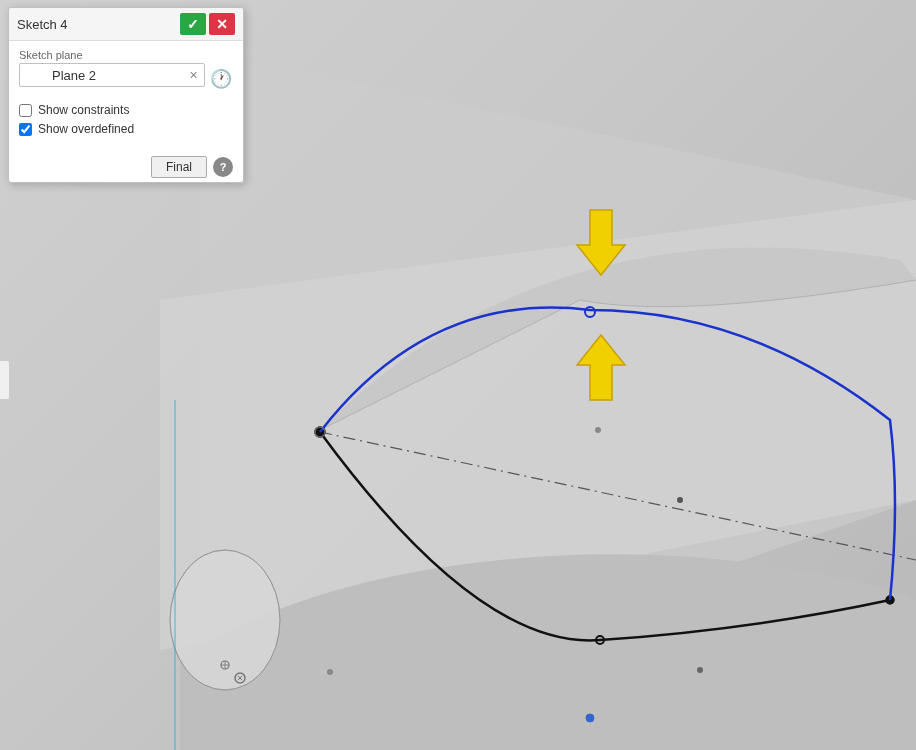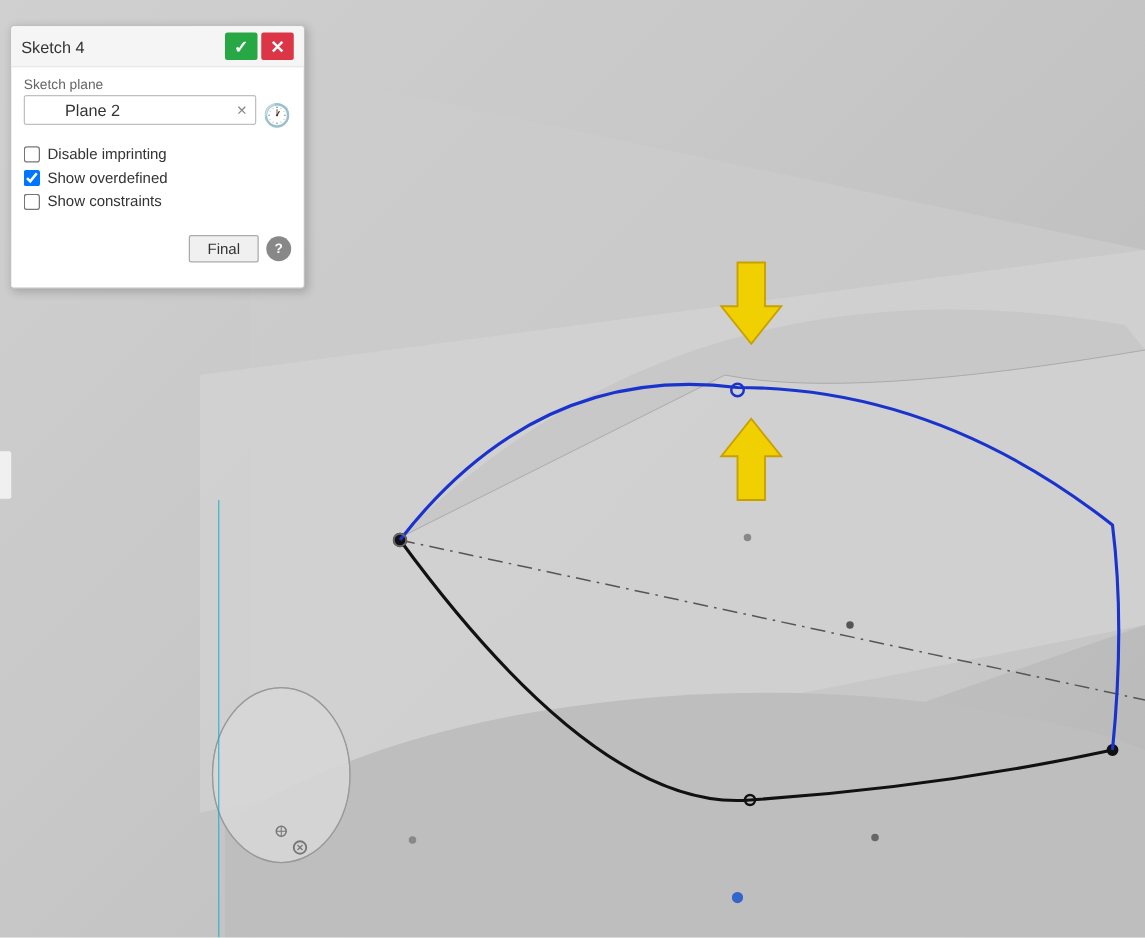--- a/index.html
+++ b/index.html
@@ -25,21 +25,21 @@
     .canvas-svg {
       position: absolute;
       inset: 0;
       width: 916px;
       height: 750px;
     }
 
     
     .panel {
       position: absolute;
-      top: 20px;
+      top: 7px;
       left: 8px;
       width: 236px;
       background: #ffffff;
       border: 1px solid #c0c0c0;
       border-radius: 3px;
       box-shadow: 2px 2px 8px rgba(0,0,0,0.2);
       z-index: 10;
     }
 
     .panel-header {
@@ -145,21 +145,21 @@
       color: #333;
       cursor: pointer;
       user-select: none;
     }
 
     .panel-footer {
       display: flex;
       align-items: center;
       justify-content: flex-end;
       gap: 6px;
-      padding: 5px 10px 20px;
+      padding: 5px 10px 4px;
     }
 
     .btn-final {
       padding: 3px 14px;
       background: #f0f0f0;
       border: 1px solid #aaa;
       border-radius: 2px;
       font-size: 12px;
       cursor: pointer;
       color: #333;
@@ -273,35 +273,31 @@
     <div class="field-label">Sketch plane</div>
 
     <div style="display:flex; align-items:center; margin-bottom:8px;">
       <div class="sketch-plane-field" style="flex:1;padding-left:32px;">
         <span class="sketch-plane-value">Plane 2</span>
         <span class="sketch-plane-clear">×</span>
       </div>
       <span style="margin-left:6px; font-size:18px; color:#555; cursor:pointer;">🕐</span>
     </div>
 
+
     <div class="checkbox-row">
-      <input type="checkbox" id="cb-disable" style="">
-      <label class="checkbox-label" for="cb-disable">Disable imprinting</label>
+      <input type="checkbox" id="cb-constraints" style="">
+      <label class="checkbox-label" for="cb-constraints">Show constraints</label>
     </div>
 
     <div class="checkbox-row">
       <input type="checkbox" id="cb-overdefined" checked="" style="">
       <label class="checkbox-label" for="cb-overdefined">Show overdefined</label>
     </div>
 
-    <div class="checkbox-row">
-      <input type="checkbox" id="cb-constraints" style="">
-      <label class="checkbox-label" for="cb-constraints">Show constraints</label>
-    </div>
-
   </div>
 
   <div class="panel-footer">
     <button class="btn-final">Final</button>
     <button class="btn-help">?</button>
   </div>
 
 </div>
 
 </body></html>

